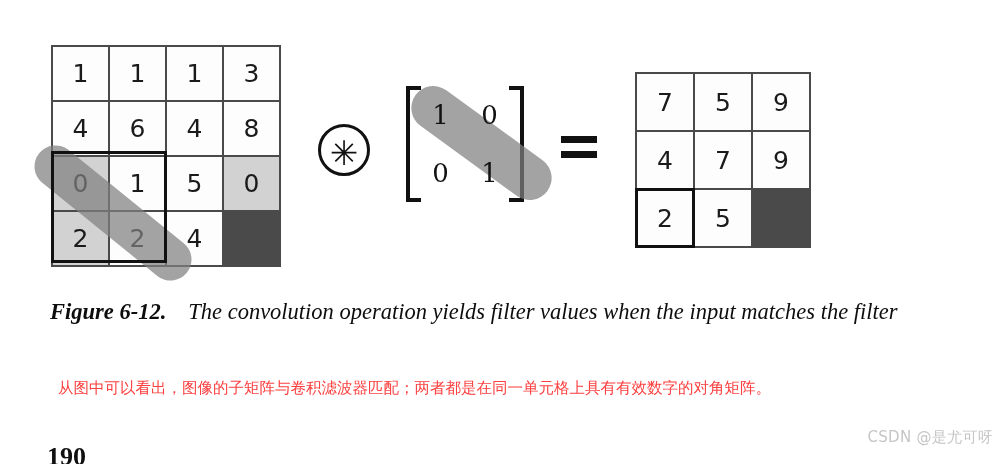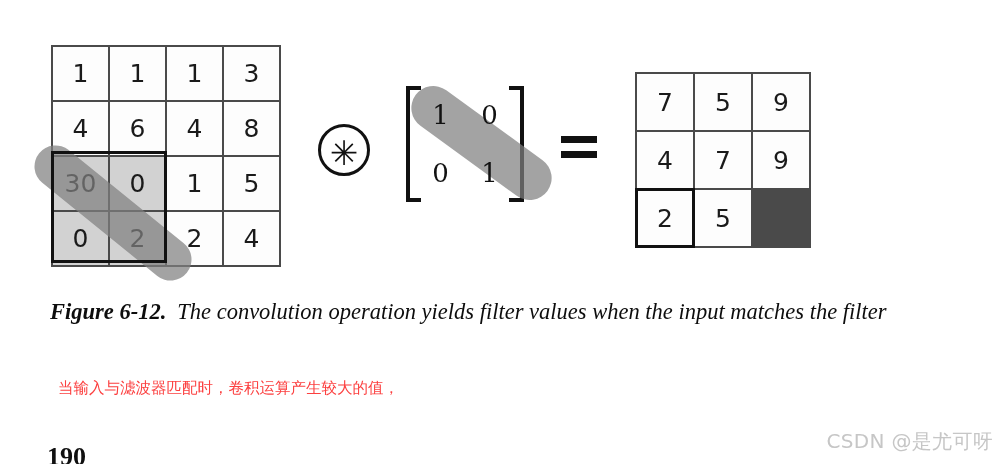--- a/index.html
+++ b/index.html
@@ -211,21 +211,21 @@
     width: 910px;
     font-family: "Liberation Serif", serif;
     font-size: 22.5px;
     font-style: italic;
     color: #0d0d0d;
     line-height: 1.28;
   }
   #figure-caption .caption-label {
     font-weight: bold;
     font-style: italic;
-    margin-right: 11px;
+    margin-right: 22px;
   }
 
   
   #annotation-block {
     position: absolute;
     left: 58px;
     top: 376px;
     width: 930px;
     font-family: "DejaVu Sans", sans-serif;
     font-size: 15.5px;
@@ -235,21 +235,21 @@
   #annotation-block .note-line {
     white-space: nowrap;
   }
 
   
   #csdn-watermark {
     position: absolute;
     right: 14px;
     top: 428px;
     font-family: "DejaVu Sans", sans-serif;
-    font-size: 20px;
+    font-size: 15px;
     color: #c6c6c6;
     letter-spacing: 0.3px;
   }
 
   
   #page-number {
     position: absolute;
     left: 47px;
     top: 444px;
     font-family: "Liberation Serif", serif;
@@ -268,21 +268,20 @@
     <div class="cell">1</div>
     <div class="cell">1</div>
     <div class="cell">1</div>
     <div class="cell">3</div>
 
     <div class="cell">4</div>
     <div class="cell">6</div>
     <div class="cell">4</div>
     <div class="cell">8</div>
 
-    <div class="cell shaded">30</div>
     <div class="cell shaded">0</div>
     <div class="cell">1</div>
     <div class="cell">5</div>
 
     <div class="cell shaded">0</div>
     <div class="cell shaded">2</div>
     <div class="cell">2</div>
     <div class="cell">4</div>
   </div>
 
@@ -322,18 +321,18 @@
     <div class="cell">2</div>
     <div class="cell">5</div>
   </div>
   <div id="result-highlight-box"></div>
 
 </div>
 
 <div id="figure-caption"><span class="caption-label">Figure 6-12.</span><span>The convolution operation yields filter values when the input matches the filter</span></div>
 
 <div id="annotation-block">
-  <div class="note-line">当输入与滤波器匹配时，卷积运算产生较大的值，</div>
+  <div class="note-line">从图中可以看出，图像的子矩阵与卷积滤波器匹配；两者都是在同一单元格上具有有效数字的对角矩阵。</div>
 </div>
 
 <div id="csdn-watermark">CSDN @是尤可呀</div>
 
 <div id="page-number">190</div>
 
 </body></html>

